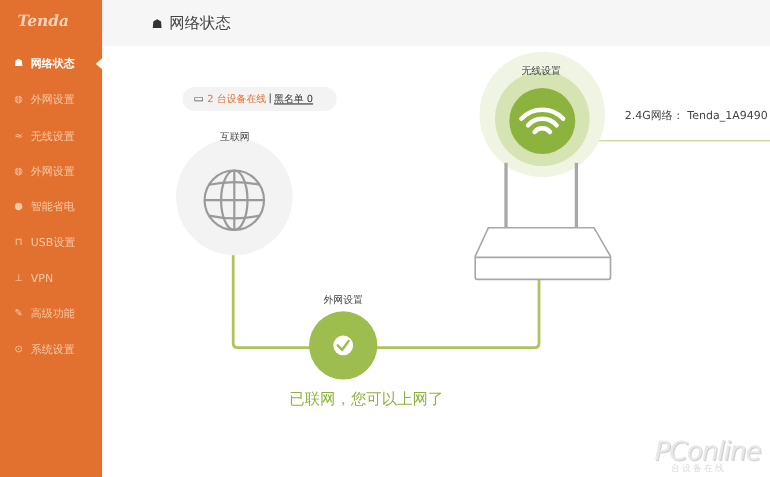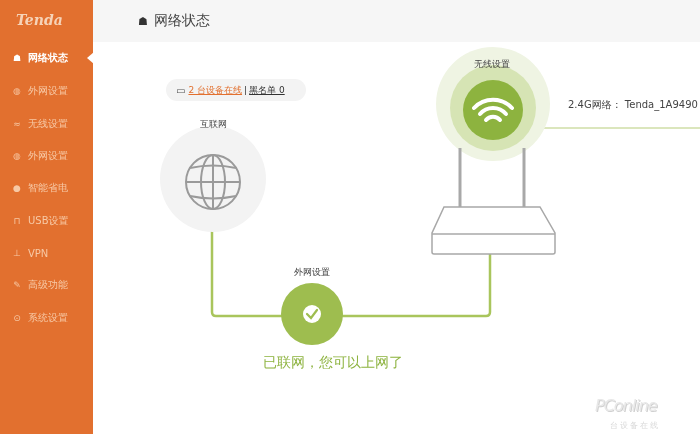--- a/index.html
+++ b/index.html
@@ -10,27 +10,27 @@
   .nav-item { position:absolute; left:0; width:93px; height:20px; display:flex; align-items:center; padding-left:11px; color:#f7c9a6; font-size:10px; white-space:nowrap; }
   .nav-item.active { color:#fff; font-weight:bold; }
   .nav-icon { width:12px; font-size:9px; text-align:center; margin-right:5px; display:inline-block; }
   .active-notch { position:absolute; left:87px; top:52px; width:0; height:0; border-top:6px solid transparent; border-bottom:6px solid transparent; border-right:7px solid #fff; }
   .topbar { position:absolute; left:93px; top:0; width:607px; height:42px; background:#f6f6f6; }
   .page-title { position:absolute; left:45px; top:12px; font-size:14px; color:#444; display:flex; align-items:center; }
   .page-title .t-icon { margin-right:6px; font-size:11px; color:#333; }
   .main { position:absolute; left:93px; top:42px; width:607px; height:392px; background:#fff; }
   .pill { position:absolute; left:166px; top:79px; width:140px; height:22px; border-radius:11px; background:#f3f3f3; display:flex; align-items:center; padding-left:10px; font-size:9px; color:#333; white-space:nowrap; }
   .pill .dev-icon { font-size:10px; margin-right:3px; color:#555; }
-  .pill .online { color:#e2702f; text-decoration:underline; }
+  .pill .online { color:#e2702f; }
   .pill .sep { margin:0 2px; }
   .pill .black { text-decoration:underline; }
   .label { position:absolute; font-size:9px; color:#444; white-space:nowrap; }
   .ok-msg { position:absolute; left:263px; top:354px; font-size:14px; color:#8db33f; white-space:nowrap; }
   .wifi-info { position:absolute; left:568px; font-size:10px; color:#444; white-space:nowrap; }
-  .watermark { position:absolute; left:595px; top:396px; font-size:16px; color:#e8e8e8; font-style:italic; letter-spacing:-1px; text-shadow:1px 1px 0 #d0d0d0; }
+  .watermark { position:absolute; left:595px; top:396px; font-size:24px; color:#e8e8e8; font-style:italic; letter-spacing:-1px; text-shadow:1px 1px 0 #d0d0d0; }
   .watermark-sub { position:absolute; left:610px; top:420px; font-size:8px; color:#d9d9d9; letter-spacing:2px; }
   svg.scene { position:absolute; left:0; top:0; }
 </style>
 </head>
 <body>
 
 <div class="root">
 
   <div class="sidebar">
     <div class="logo">Tenda</div>

